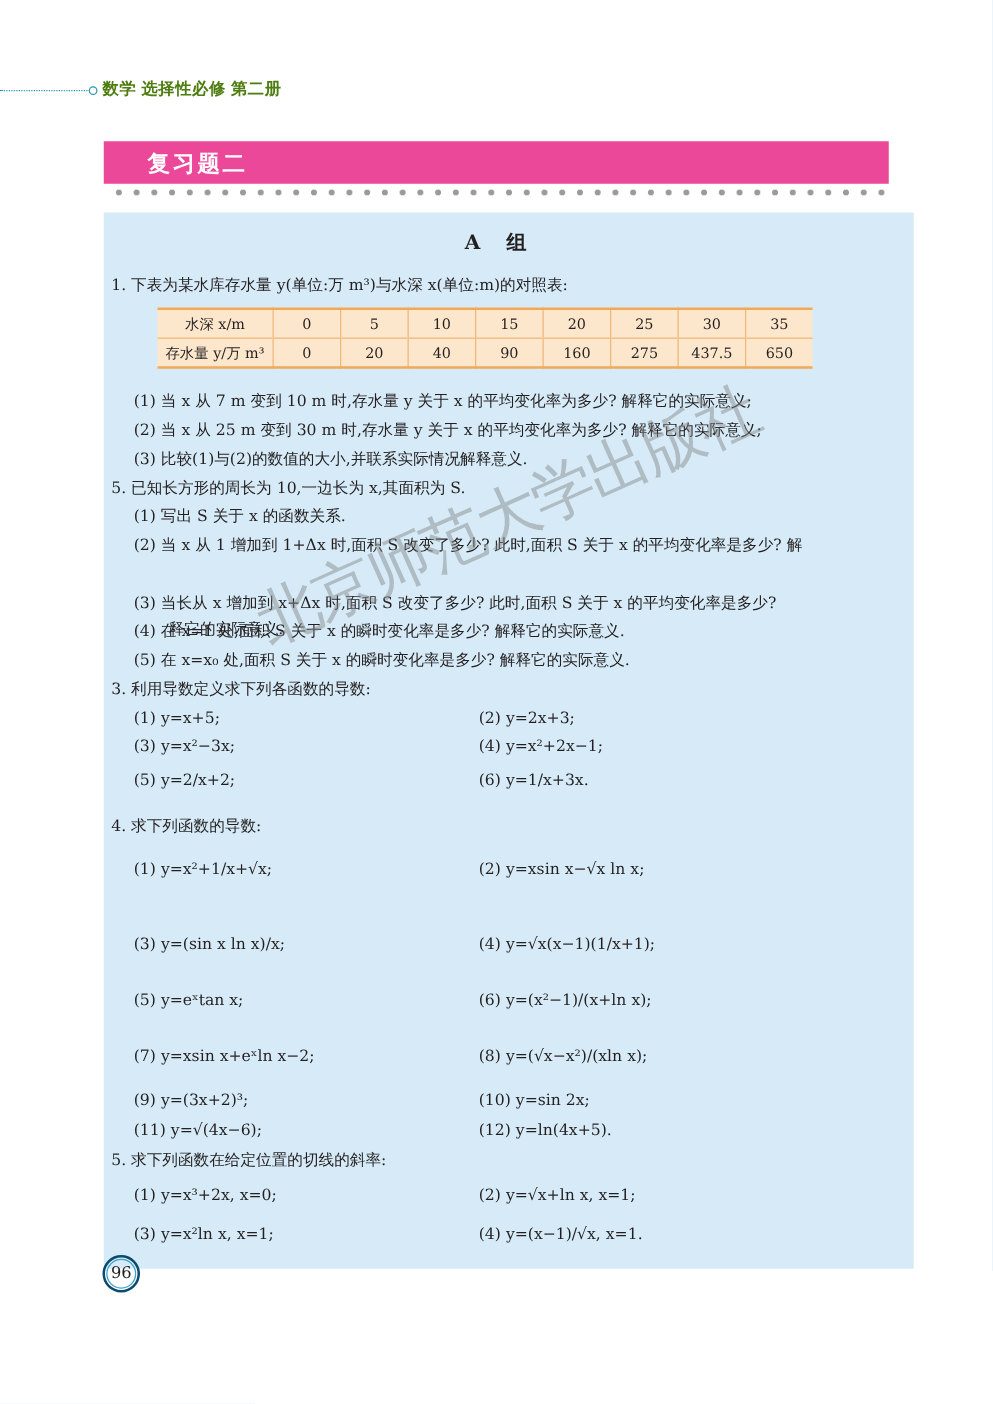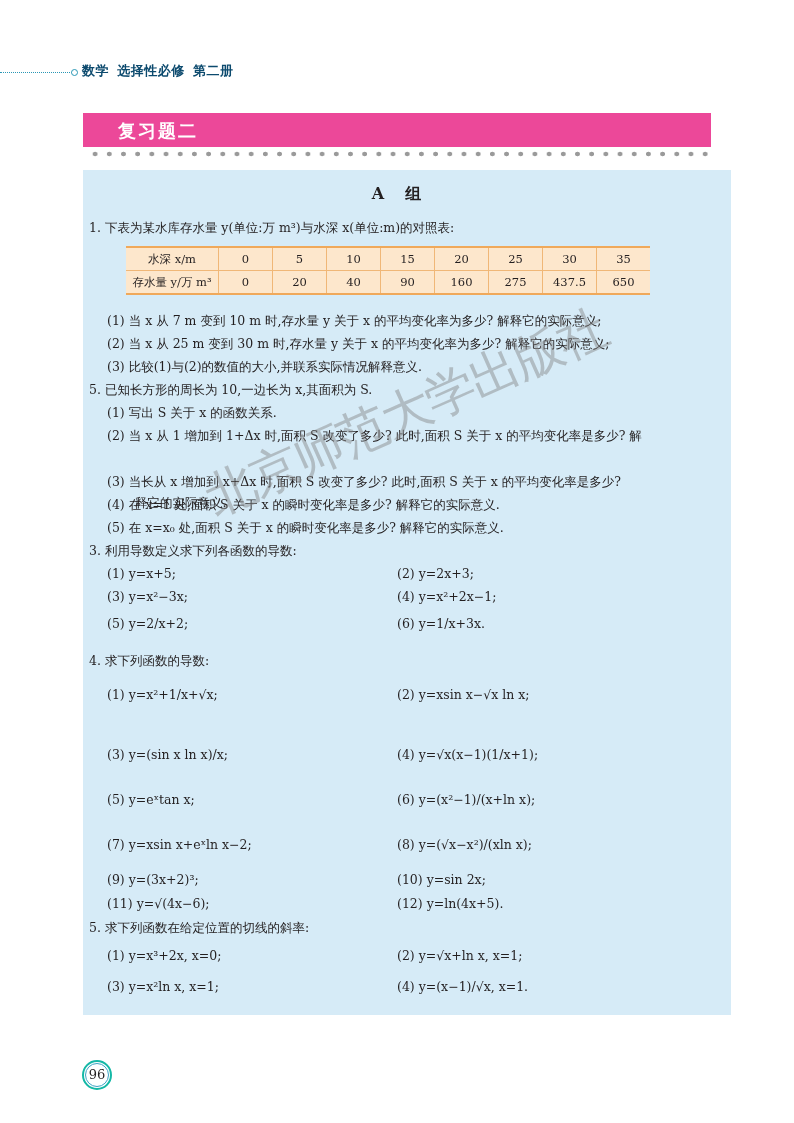--- a/index.html
+++ b/index.html
@@ -1,46 +1,46 @@
 <!DOCTYPE html>
 <html><head>
 <meta charset="utf-8">
 <style>
   html, body { margin:0; padding:0; }
   body { width:794px; height:1123px; background:#ffffff; position:relative; overflow:hidden;
          font-family:"DejaVu Serif", "Liberation Serif", serif; color:#231f20; }
   .running-head { position:absolute; left:0; top:62px; height:16px; width:400px; }
   .running-head .dotline { position:absolute; left:0; top:10px; width:72px; border-top:1px dotted #2a97b5; }
   .running-head .ring { position:absolute; left:71px; top:7px; width:5px; height:5px; border:1px solid #2a97b5; border-radius:50%; background:#fff; }
-  .running-head .title { position:absolute; left:82px; top:0; font-family:Liberation Mono, monospace; font-weight:bold;
-         font-size:13px; color:#0c4a6e; letter-spacing:0.5px; white-space:pre; }
+  .running-head .title { position:absolute; left:82px; top:0; font-family:Liberation Sans, sans-serif; font-weight:bold;
+         font-size:13px; color:#4d7c0f; letter-spacing:0.5px; white-space:pre; }
   .section-bar { position:absolute; left:83px; top:113px; width:628px; height:34px; background:#ec4899; }
   .section-bar .label { position:absolute; left:35px; top:6px; font-family:"DejaVu Sans", sans-serif; font-weight:bold;
          font-size:18px; color:#ffffff; letter-spacing:2px; }
   .dots { position:absolute; left:88px; top:151px; width:624px; height:6px;
          background-image: radial-gradient(circle, #9a9a9a 2.2px, transparent 2.6px);
          background-size:14.2px 6px; background-repeat:repeat-x; }
   .content-box { position:absolute; left:83px; top:170px; width:648px; height:845px; background:#d6ebf7; }
   .group-title { position:absolute; left:0; top:14px; width:628px; text-align:center; font-weight:bold; font-size:16px; letter-spacing:1px; }
   .group-title span { margin:0 10px; }
   .line { position:absolute; font-size:12.5px; white-space:nowrap; line-height:16px; }
   .q { left:6px; }
   .sub { left:24px; }
-  .sub2 { left:314px; }
+  .sub2 { left:300px; }
   .cont { left:52px;margin-top:44px; }
   table.data { position:absolute; left:43px; top:76px; border-collapse:collapse; font-size:11.5px;
          border-top:2px solid #f0a95b; border-bottom:2px solid #f0a95b; background:#fde7cc; }
   table.data td { border-left:1px solid #f0b777; border-right:1px solid #f0b777; text-align:center; height:22px; padding:0; }
   table.data tr + tr td { border-top:1px solid #f0b777; }
   table.data td:first-child { border-left:none; width:92px; }
   table.data td:last-child { border-right:none; }
   table.data td.c { width:53px; }
   .watermark { position:absolute; left:195px; top:470px; font-family:"DejaVu Sans", sans-serif; font-size:50px; color:rgba(130,130,130,0.45);
          transform:rotate(-24deg); transform-origin:left top; white-space:nowrap; letter-spacing:-2px; pointer-events:none; }
-  .page-num { position:absolute; left:82px; top:1060px; width:26px; height:26px; border:2px solid #14b8a6; border-radius:50%; }
+  .page-num { position:absolute; left:82px; top:1004px; width:26px; height:26px; border:2px solid #0c4a6e; border-radius:50%; }
   .page-num::before { content:""; position:absolute; left:1px; top:1px; right:1px; bottom:1px; border:1px solid #3ba3c5; border-radius:50%; }
   .page-num span { position:absolute; left:0; top:5px; width:26px; text-align:center; font-size:13px; color:#231f20; }
 </style>
 </head>
 <body>
 
 <div class="running-head">
   <div class="dotline"></div>
   <div class="ring"></div>
   <div class="title">数学 选择性必修 第二册</div>

